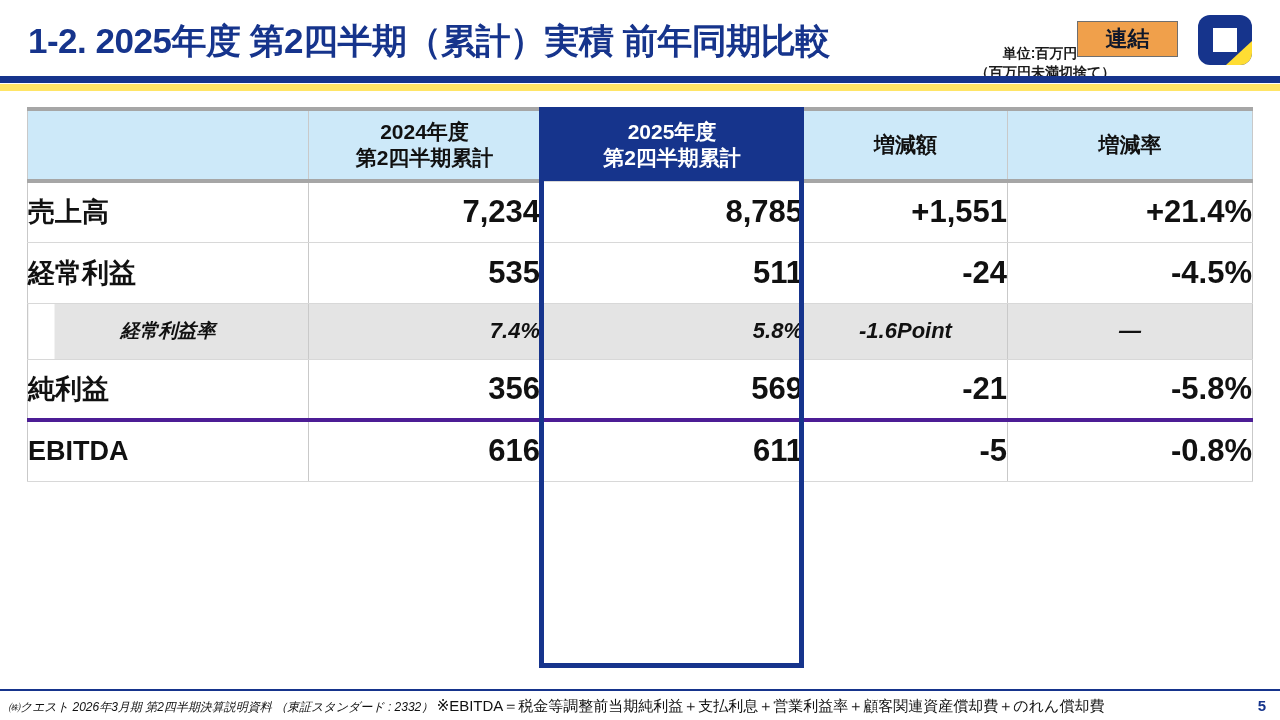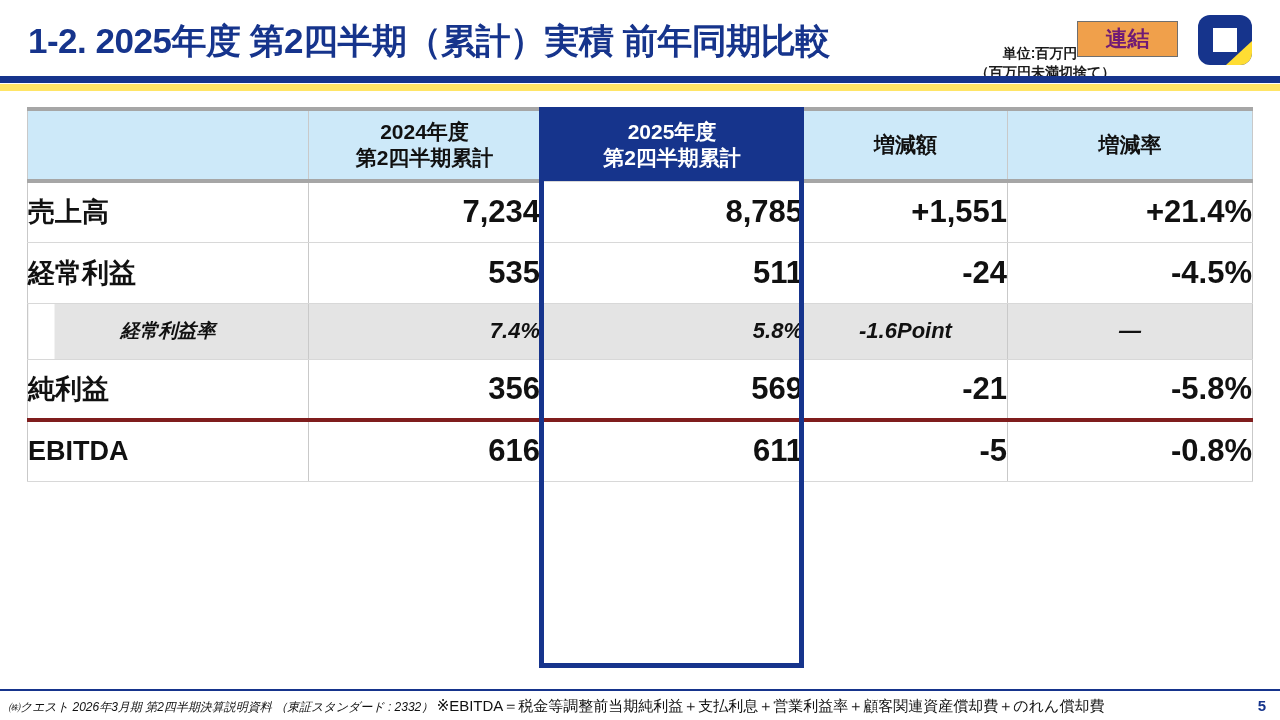--- a/index.html
+++ b/index.html
@@ -21,21 +21,21 @@
   }
   #unit-note{
     position:absolute; left:975px; top:44px; width:130px;
     text-align:center; font-size:14px; font-weight:bold;
     color:#1a1a1a; line-height:1.35; white-space:nowrap;
   }
   #consolidated-badge{
     position:absolute; left:1077px; top:21px; width:101px; height:36px;
     background:#f0a04b; border:1.5px solid #6f6f6f;
     display:flex; align-items:center; justify-content:center;
-    font-size:22px; font-weight:bold; color:#701a75;
+    font-size:22px; font-weight:bold; color:#0f172a;
   }
   #company-logo{
     position:absolute; left:1196px; top:13px; width:58px; height:54px;
   }
   #header-rule-navy{
     position:absolute; left:0; top:76px; width:1280px; height:7px;
     background:#16348c;
   }
   #header-rule-yellow{
     position:absolute; left:0; top:84px; width:1280px; height:7px;
@@ -89,21 +89,21 @@
   tr.ratio-row td{
     height:56px;
     background:#e4e4e4;
     border-top:1px solid #d8d8d8;
     border-bottom:1px solid #d8d8d8;
     vertical-align:middle;
   }
   tr.ratio-row td.cell-label{
     background:linear-gradient(to right,#ffffff 0,#ffffff 26px,#e4e4e4 26px,#e4e4e4 100%);
   }
-  tr.thick-top td{ border-top:4px solid #7f1d1d; }
+  tr.thick-top td{ border-top:4px solid #4c1d95; }
   tr.thick-bottom td{ border-bottom:4px solid #a6a6a6; }
 
   td.cell-label{
     border-left:none;
     font-size:27px; font-weight:bold; color:#111;
     padding-left:44px; text-align:left;
   }
   tr.ratio-row td.cell-label{
     font-size:19px; font-weight:bold; font-style:italic;
     color:#111; padding-left:0; text-align:center;

